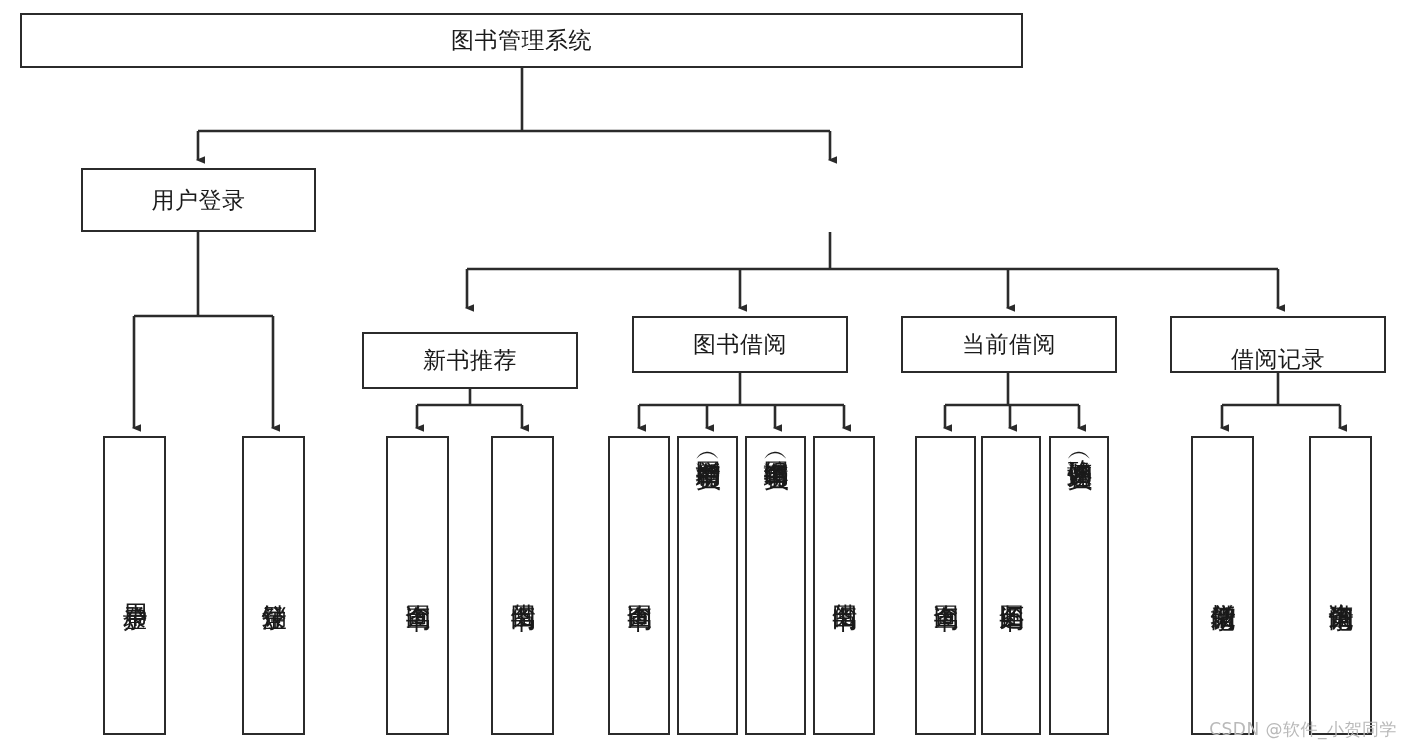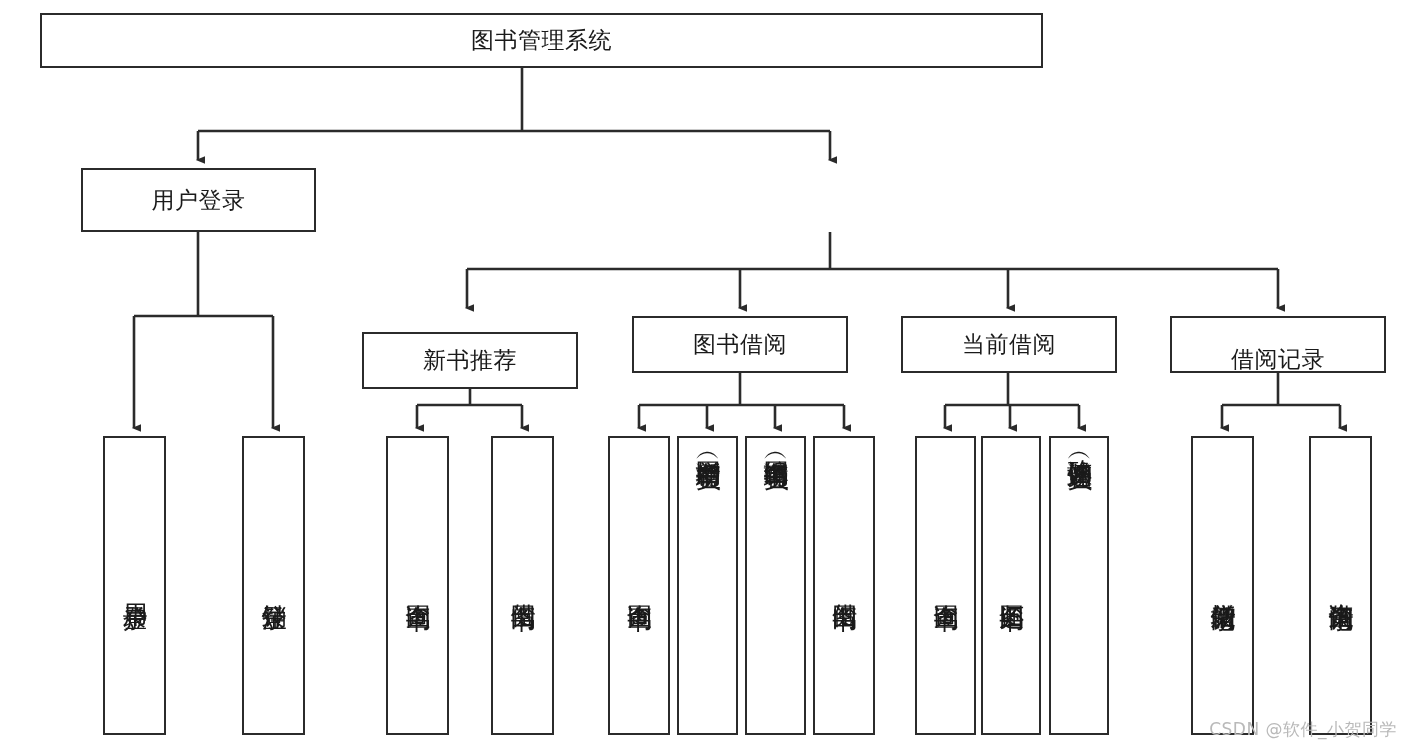--- a/index.html
+++ b/index.html
@@ -121,21 +121,21 @@
       <path d="M 1010 405 L 1010 428" marker-end="url(#arrowhead)"></path>
       <path d="M 1079 405 L 1079 428" marker-end="url(#arrowhead)"></path>
 
       <path d="M 1278 373 L 1278 405"></path>
       <path d="M 1222 405 L 1340 405"></path>
       <path d="M 1222 405 L 1222 428" marker-end="url(#arrowhead)"></path>
       <path d="M 1340 405 L 1340 428" marker-end="url(#arrowhead)"></path>
     </g>
   </svg>
 
-  <div class="node-box" style="left:20px; top:13px; width:1003px; height:55px;margin-left:20px;">
+  <div class="node-box" style="left:20px; top:13px; width:1003px; height:55px;">
     <span class="node-label-h">图书管理系统</span>
   </div>
 
   <div class="node-box" style="left:81px; top:168px; width:235px; height:64px;">
     <span class="node-label-h">用户登录</span>
   </div>
 
   <div class="node-box" style="left:362px; top:332px; width:216px; height:57px;">
     <span class="node-label-h">新书推荐</span>
   </div>

